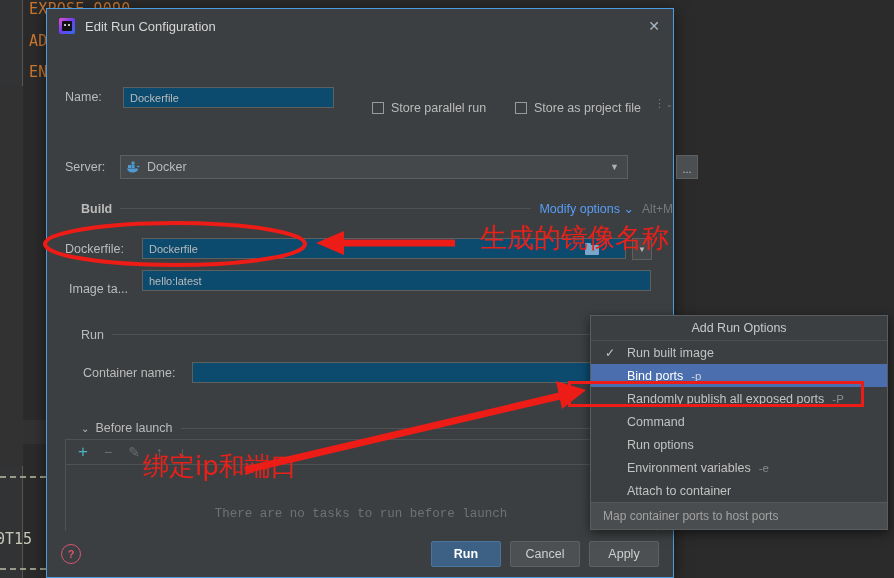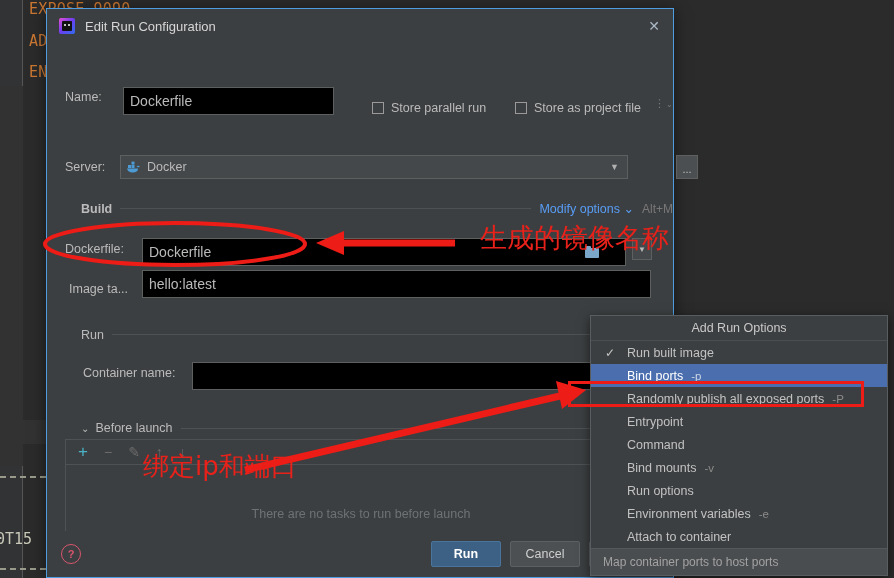--- a/index.html
+++ b/index.html
@@ -143,26 +143,26 @@
   .row {
     position: absolute;
     display: flex;
     align-items: center;
   }
   .lbl {
     color: #bbbbbb;
     font-size: 12.5px;
   }
   .textfield {
-    background: #000000;
+    background: #0c4a6e;
     border: 1px solid #5e6060;
-    height: 28px;
+    height: 21px;
     box-sizing: border-box;
     color: #bababa;
-    font-size: 14px;
+    font-size: 11px;
     display: flex;
     align-items: center;
     padding: 0 6px;
   }
   .textfield.empty { color: #7a7a7a; }
 
   .combo {
     background: #45484a;
     border: 1px solid #5e6060;
     height: 24px;
@@ -550,21 +550,21 @@
       </div>
 
       <div class="bl-toolbar" style="left:18px; top:396px; width:592px;">
         <span class="ic plus">+</span>
         <span class="ic dim">−</span>
         <span class="ic dim">✎</span>
         <span class="ic dim">↑</span>
         <span class="ic dim">↓</span>
       </div>
 
-      <div class="bl-panel" style="left:18px; top:422px; width:592px; height:98px;">
+      <div class="bl-panel" style="left:18px; top:422px; width:592px; height:98px;font-family:Liberation Mono, monospace;">
         <span class="bl-empty">There are no tasks to run before launch</span>
       </div>
 
     </div>
 
     <div class="dlg-footer">
       <div class="help-btn">?</div>
       <div class="footer-spacer"></div>
       <div class="btn primary">Run</div>
       <div class="btn">Cancel</div>
@@ -582,30 +582,22 @@
     </div>
     <div class="menu-item selected">
       <span class="mlabel">Bind ports</span>
       <span class="flag">-p</span>
     </div>
     <div class="menu-item">
       <span class="mlabel">Randomly publish all exposed ports</span>
       <span class="flag">-P</span>
     </div>
     <div class="menu-item">
-      <span class="mlabel">Entrypoint</span>
-      <span class="flag"></span>
-    </div>
-    <div class="menu-item">
       <span class="mlabel">Command</span>
       <span class="flag"></span>
-    </div>
-    <div class="menu-item">
-      <span class="mlabel">Bind mounts</span>
-      <span class="flag">-v</span>
     </div>
     <div class="menu-item">
       <span class="mlabel">Run options</span>
       <span class="flag"></span>
     </div>
     <div class="menu-item">
       <span class="mlabel">Environment variables</span>
       <span class="flag">-e</span>
     </div>
     <div class="menu-item">

